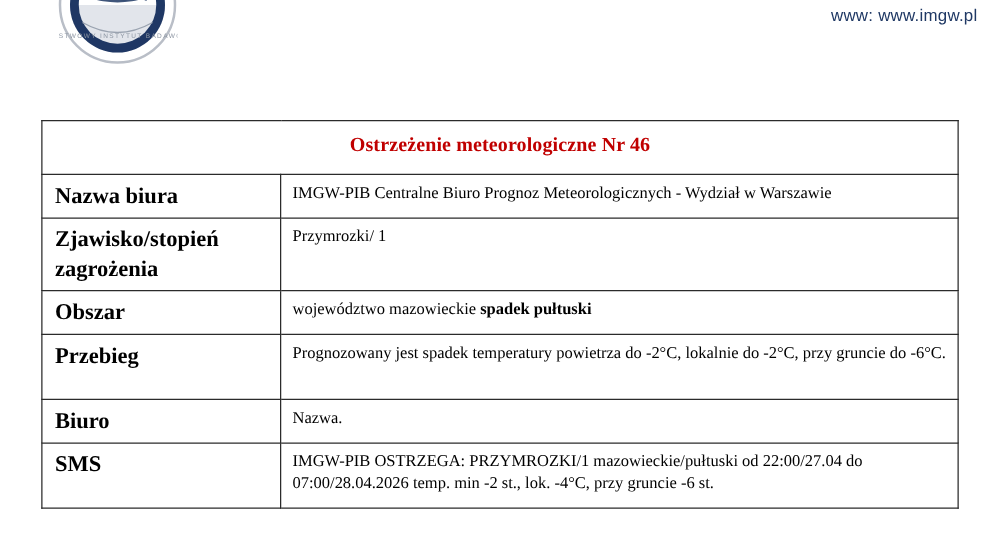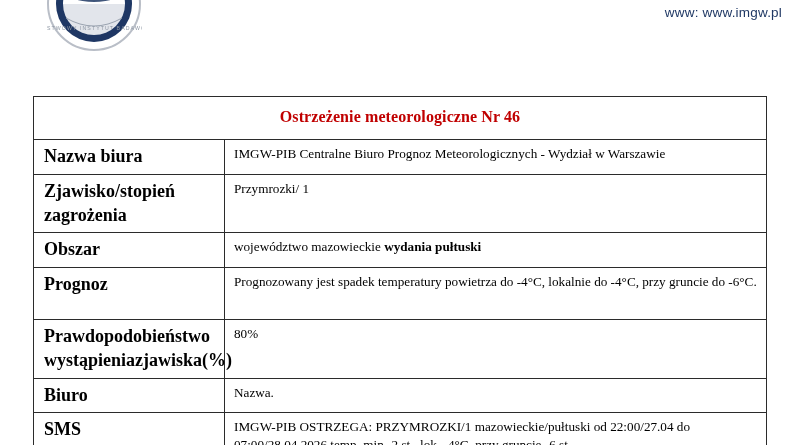--- a/index.html
+++ b/index.html
@@ -125,33 +125,29 @@
       <td class="value-cell">IMGW-PIB Centralne Biuro Prognoz Meteorologicznych - Wydział w Warszawie</td>
     </tr>
 
     <tr>
       <td class="label-cell">Zjawisko/stopień zagrożenia</td>
       <td class="value-cell">Przymrozki/ 1</td>
     </tr>
 
     <tr>
       <td class="label-cell">Obszar</td>
-      <td class="value-cell"><span>województwo mazowieckie </span><span class="b">wydania pułtuski</span></td>
+      <td class="value-cell"><span>województwo mazowieckie </span><span class="b">spadek pułtuski</span></td>
     </tr>
 
 
     <tr class="row-vtall">
-      <td class="label-cell">Prognoz</td>
-      <td class="value-cell">Prognozowany jest spadek temperatury powietrza do -4°C, lokalnie do -4°C, przy gruncie do -6°C.</td>
+      <td class="label-cell">Przebieg</td>
+      <td class="value-cell">Prognozowany jest spadek temperatury powietrza do -2°C, lokalnie do -2°C, przy gruncie do -6°C.</td>
     </tr>
 
-    <tr class="row-vtall">
-      <td class="label-cell">Prawdopodobieństwo wystąpieniazjawiska(%)</td>
-      <td class="value-cell">80%</td>
-    </tr>
 
     <tr>
       <td class="label-cell">Biuro</td>
       <td class="value-cell">Nazwa.</td>
     </tr>
 
 
     <tr class="row-vtall">
       <td class="label-cell">SMS</td>
       <td class="value-cell">IMGW-PIB OSTRZEGA: PRZYMROZKI/1 mazowieckie/pułtuski od 22:00/27.04 do 07:00/28.04.2026 temp. min -2 st., lok. -4°C, przy gruncie -6 st.</td>

